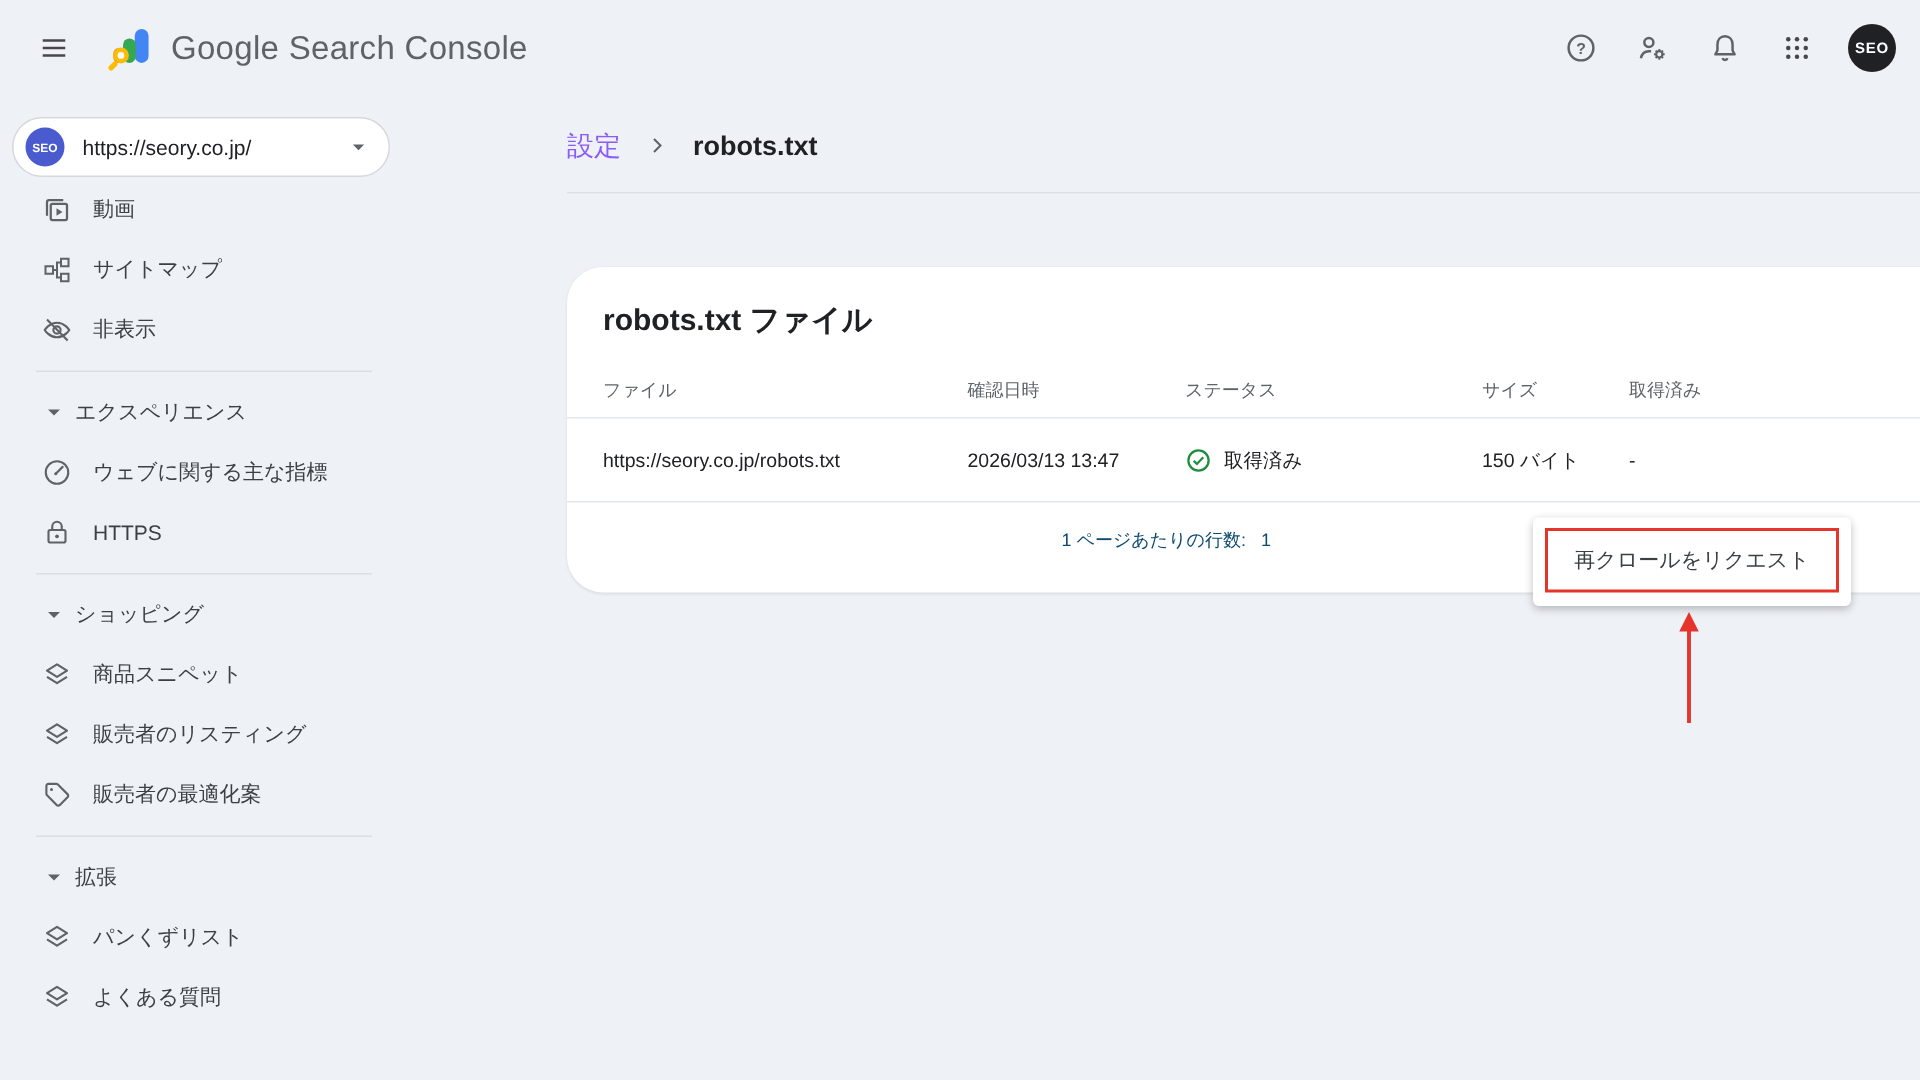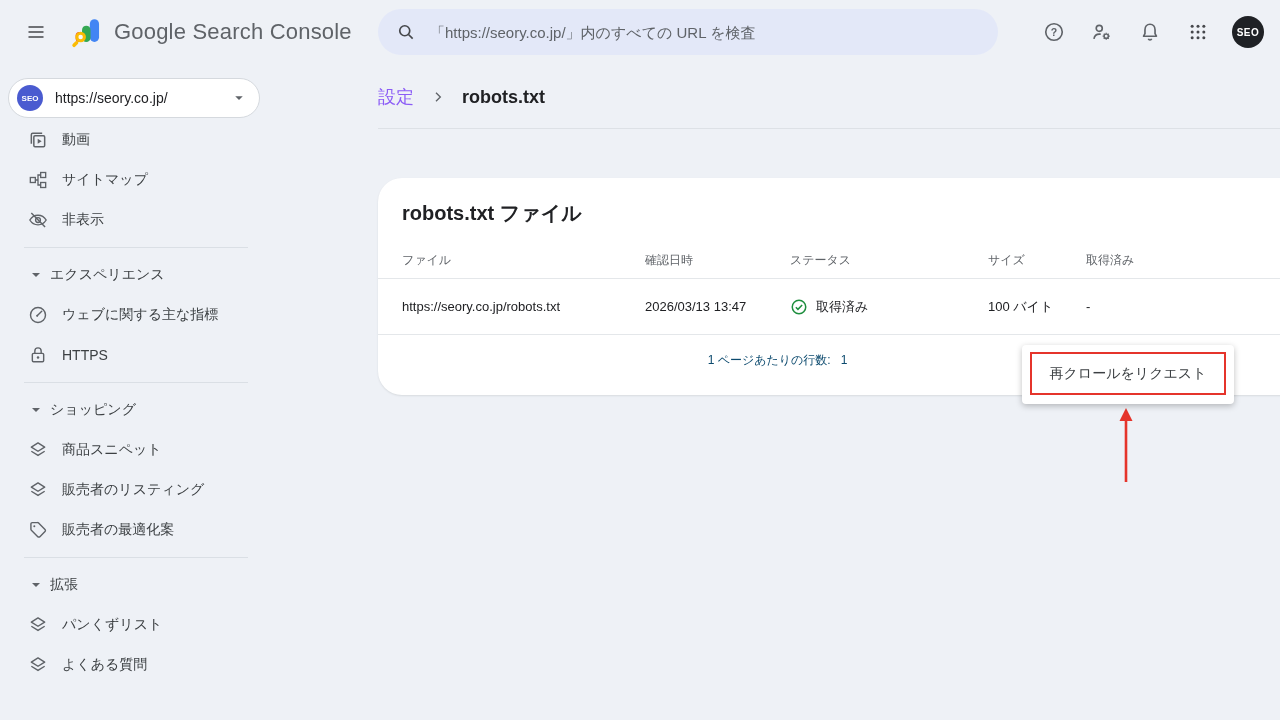--- a/index.html
+++ b/index.html
@@ -90,27 +90,20 @@
       <rect x="28" y="6" width="13" height="32" rx="6.5" fill="#4285f4"></rect>
       <rect x="17" y="15" width="12" height="23" rx="6" fill="#34a853"></rect>
       <rect x="8" y="24" width="10" height="14" rx="5" fill="#ea4335"></rect>
       <circle cx="15" cy="31" r="7.5" fill="#fbbc04"></circle>
       <circle cx="15" cy="31" r="3.2" fill="#f9f9f9"></circle>
       <rect x="5" y="36" width="5" height="10" rx="2.5" fill="#fbbc04" transform="rotate(45 7.5 41)"></rect>
     </svg>
   </span>
   <span class="app-title">Google Search Console</span>
 
-  <div class="searchbox">
-    <svg width="20" height="20" viewBox="0 0 24 24">
-      <circle cx="10.5" cy="10.5" r="6" fill="none" stroke="#45474b" stroke-width="2"></circle>
-      <path d="M15 15l5 5" stroke="#45474b" stroke-width="2"></path>
-    </svg>
-    <input type="text" placeholder="「https://seory.co.jp/」内のすべての URL を検査" style="">
-  </div>
 
   <div class="tb-icons">
     <button class="tb-ic">
       <svg width="22" height="22" viewBox="0 0 24 24">
         <circle cx="12" cy="12" r="9" fill="none" stroke="#5f6368" stroke-width="1.8"></circle>
         <text x="12" y="16.2" text-anchor="middle" font-size="11.5" font-weight="bold" fill="#5f6368">?</text>
       </svg>
     </button>
     <button class="tb-ic">
       <svg width="22" height="22" viewBox="0 0 24 24">
@@ -298,21 +291,21 @@
     <div class="trow">
       <span class="c1">https://seory.co.jp/robots.txt</span>
       <span class="c2">2026/03/13 13:47</span>
       <span class="c3 status-cell">
         <svg width="18" height="18" viewBox="0 0 24 24">
           <circle cx="12" cy="12" r="9" fill="none" stroke="#1e8e3e" stroke-width="2"></circle>
           <path d="M7.8 12.3l2.8 2.8 5.6-5.9" fill="none" stroke="#1e8e3e" stroke-width="2"></path>
         </svg>
         <span>取得済み</span>
       </span>
-      <span class="c4">100 バイト</span>
+      <span class="c4">150 バイト</span>
       <span class="c5">-</span>
       <span class="c6">
         <button class="kebab-btn">
           <svg width="18" height="18" viewBox="0 0 24 24">
             <g fill="#3c4043">
               <circle cx="12" cy="5" r="2"></circle>
                 <circle cx="12" cy="12" r="2"></circle>
                 <circle cx="12" cy="19" r="2"></circle>
             </g>
           </svg>

